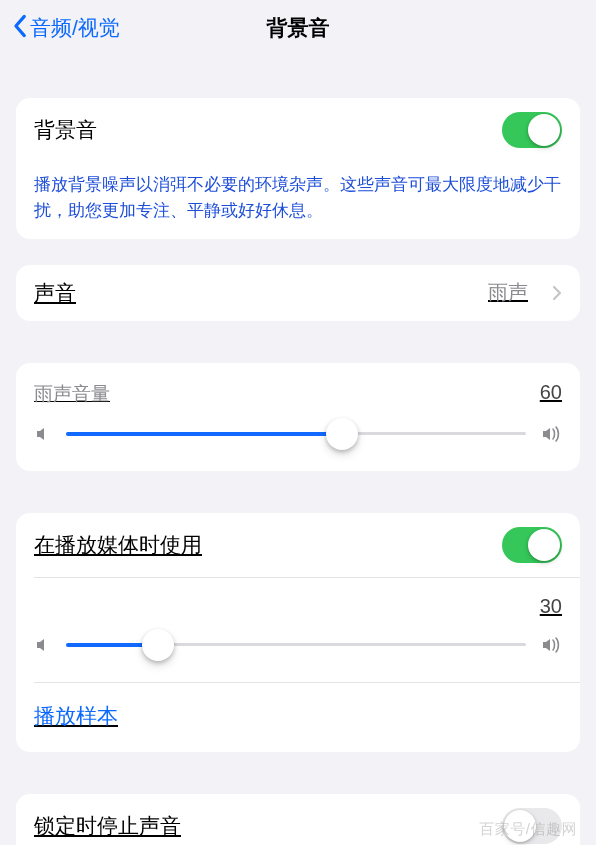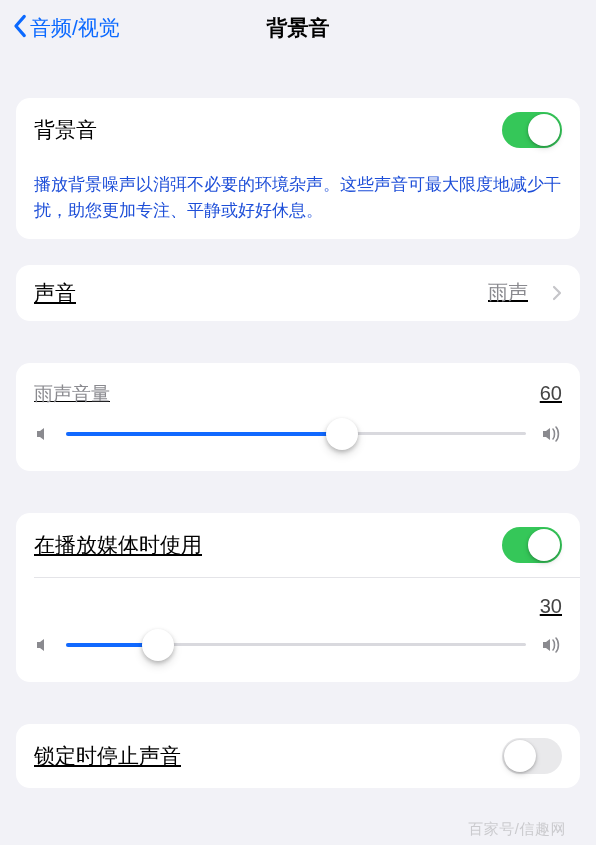--- a/index.html
+++ b/index.html
@@ -117,23 +117,23 @@
       border-radius:50%; background:#fff;
       box-shadow: 0 2px 4px rgba(0,0,0,.22), 0 5px 10px rgba(0,0,0,.12);
     }
     .link-row {
       padding: 20px 18px 22px;
       font-size: 21px;
       color:#0b69ff;
       cursor:pointer;
       position: relative;
     }
-    .header-row { display:flex; align-items:center; padding: 18px 18px 6px; }
+    .header-row { display:flex; align-items:flex-start; padding: 18px 18px 6px; }
     .watermark {
-      position:absolute; bottom:6px; right:30px;
+      position:absolute; bottom:6px; right:19px;
       font-size:15px; color:rgba(128,128,128,.35);
       letter-spacing: .5px;
       pointer-events:none;
     }
   </style>
 </head>
 <body>
 
 <div class="nav">
   <div class="back">
@@ -216,20 +216,23 @@
       <div class="fill" style="width:20%"></div>
       <div class="thumb" style="left:20%"></div>
     </div>
     <span class="vol-icon">
       <svg width="22" height="18" viewBox="0 0 22 18">
           <path d="M3 6h3l4-3v12l-4-3H3z" fill="#8a8a8f"></path>
           <path d="M13 4c2 2 2 8 0 10M16 2c3.2 3.2 3.2 10.8 0 14" stroke="#8a8a8f" stroke-width="1.6" fill="none" stroke-linecap="round"></path>
         </svg>
     </span>
   </div>
+  <div class="link-row sep">
+    <span>播放样本</span>
+  </div>
 </div>
 
 <div class="group mt-med">
   <div class="row">
     <span class="label">锁定时停止声音</span>
     <span class="spacer"></span>
     <span class="switch"></span>
   </div>
 </div>
 

